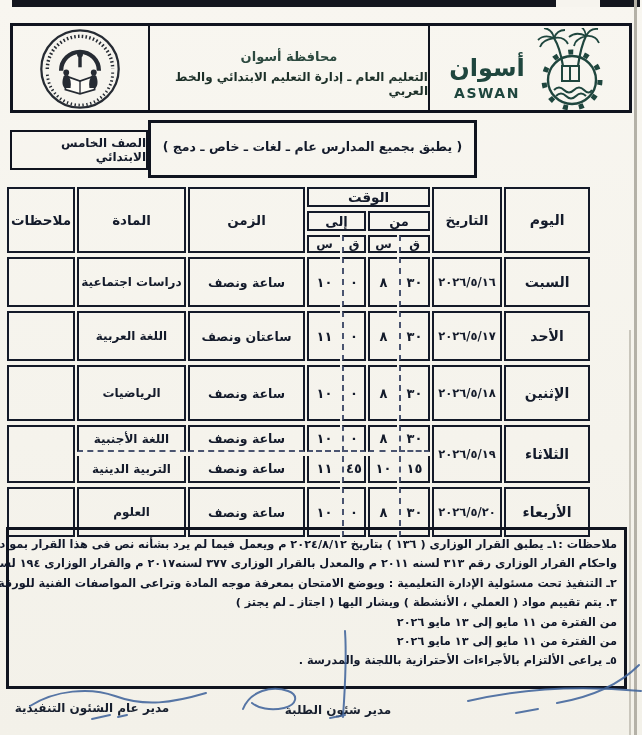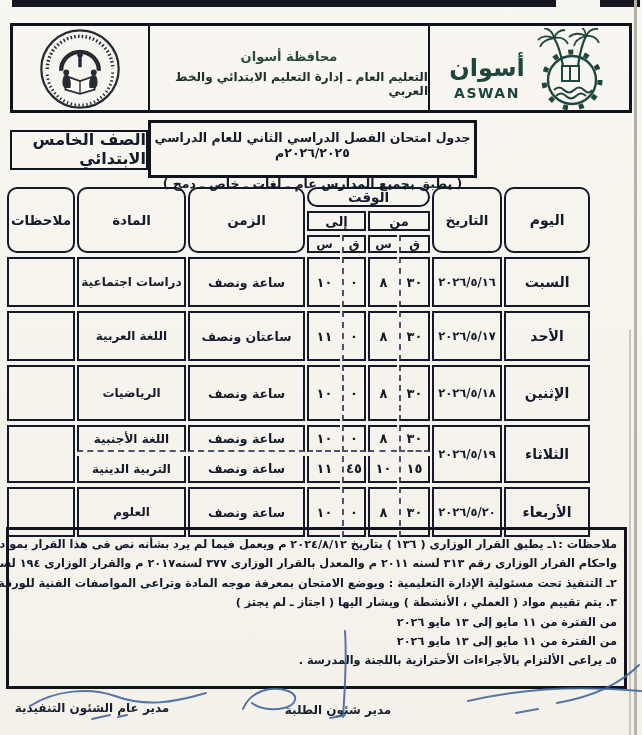--- a/index.html
+++ b/index.html
@@ -19,31 +19,31 @@
   .hb-cell { height:100%; }
   .hb-aswan { width:199px; position:relative; }
   .hb-center { width:282px; border-left:2px solid #10141f; border-right:2px solid #10141f;
     display:flex; flex-direction:column; align-items:center; justify-content:center; gap:6px; padding-top:10px; }
   .hb-moe { width:135px; position:relative; }
   .gov-line1 { font-size:13px; color:#2d4a40; }
   .gov-line2 { font-size:14.5px; color:#2d4a40; }
   .gov-line3 { font-size:12px; color:#1d3029; }
 
   .grade-box { position:absolute; left:10px; top:130px; width:138px; height:40px;
-    border:2.5px solid #10141f; display:flex; align-items:flex-end; justify-content:center; font-size:16px; }
+    border:2.5px solid #10141f; display:flex; align-items:center; justify-content:center; font-size:12px; }
   .title-box { position:absolute; left:148px; top:120px; width:329px; height:58px;
     border:3px solid #10141f; text-align:center; }
   .title-main { font-size:12.5px; margin-top:7px; }
   .title-sub  { font-size:12.5px; margin-top:16px; }
 
   table.sched { position:absolute; left:5px; top:183px; width:587px;
     border-collapse:separate; border-spacing:2px 4px; table-layout:fixed; direction:rtl; }
   table.sched td { border:2px solid #141a29; text-align:center; vertical-align:middle;
     padding:0; overflow:hidden; }
-  .hcell { font-size:13.5px;border-radius:10px; }
+  .hcell { font-size:13.5px; }
   .h1row td { height:20px; }
   .h2row td { height:20px; font-size:13px; }
   .h3row td { height:18px; font-size:12px; }
   .drow td { height:50px; }
   .drow-m td { height:56px; }
   .srow td { height:27px; }
   .daycell { font-size:14px; }
   .datecell { font-size:11.5px; direction:ltr; }
   .numcell { font-size:13px; }
   .durcell { font-size:12.5px; }
@@ -113,21 +113,20 @@
         <circle cx="66" cy="54" r="3.4" fill="#262b33"></circle>
         <path d="M69,58 C71,64 71,69 68,72 L61,72 C60,66 61,61 64,57 Z" fill="#262b33"></path>
       </svg>
     </div>
   </div>
 
   <div class="grade-box">
     <span>الصف الخامس الابتدائي</span>
   </div>
   <div class="title-box">
-    <div class="title-main">جدول امتحان الفصل الدراسي الثاني للعام الدراسي ٢٠٢٦/٢٠٢٥م</div>
     <div class="title-sub">( يطبق بجميع المدارس عام ـ لغات ـ خاص ـ دمج )</div>
   </div>
 
   <table class="sched">
     <colgroup>
       <col style="width:86px">
         <col style="width:70px">
       <col style="width:31px">
         <col style="width:29px">
         <col style="width:24px">

